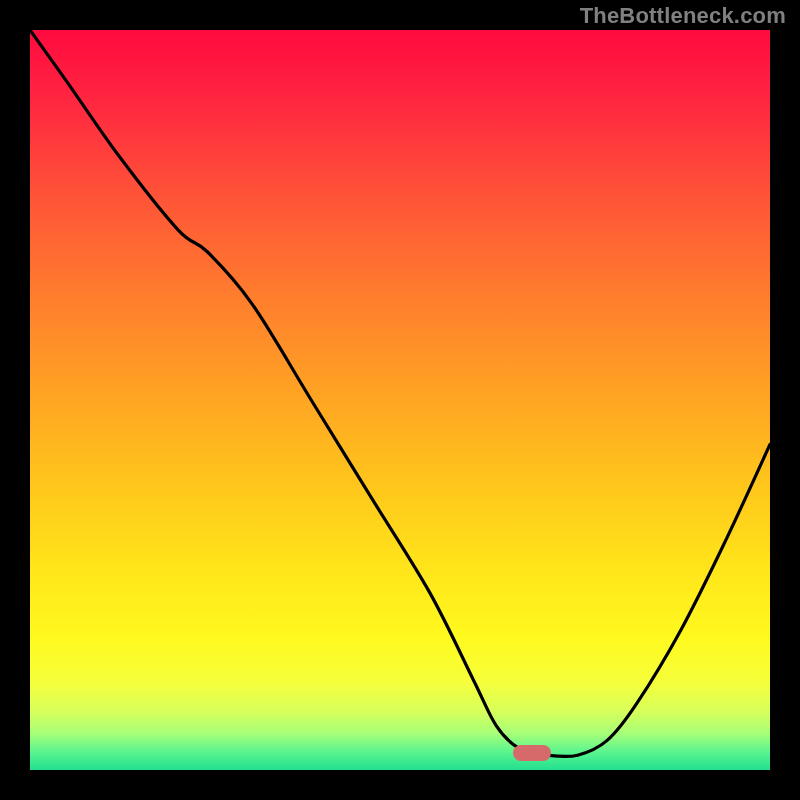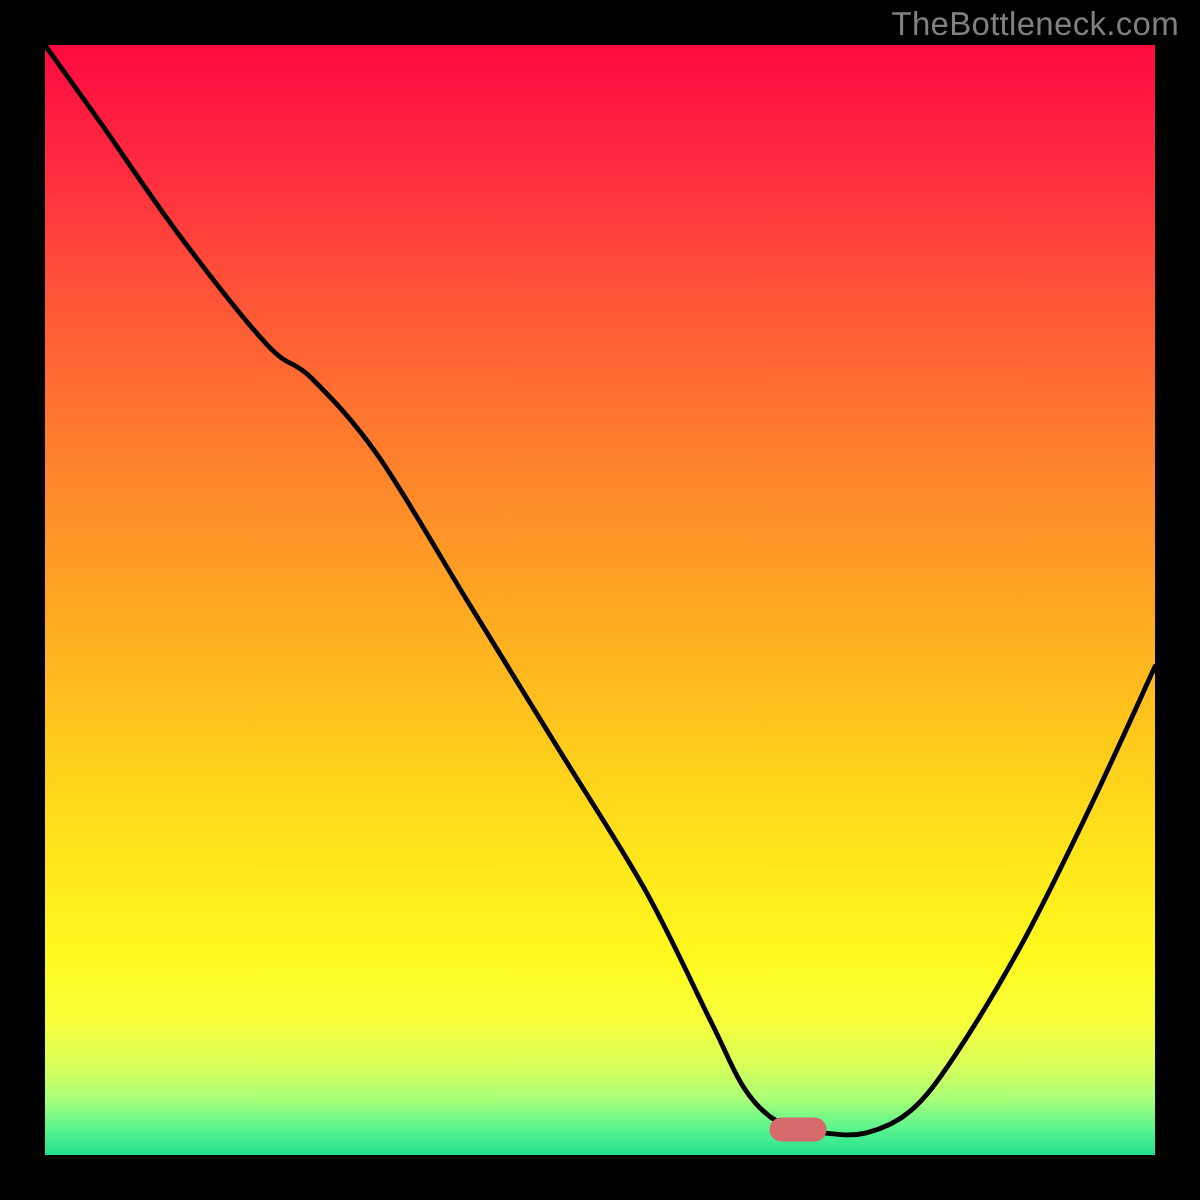--- a/index.html
+++ b/index.html
@@ -40,21 +40,21 @@
     position: absolute;
     border-radius: 10px;
     background: #d66a6a;
   }
   .watermark {
     position: absolute;
     top: 3px;
     right: 14px;
     font-family: Arial, Helvetica, sans-serif;
     font-size: 22px;
-    font-weight: 400;
+    font-weight: 700;
     color: #808080;
     letter-spacing: 0.2px;
   }
 </style>
 </head>
 <body>
 
 <div class="frame">
 
   <div class="watermark">TheBottleneck.com</div>

